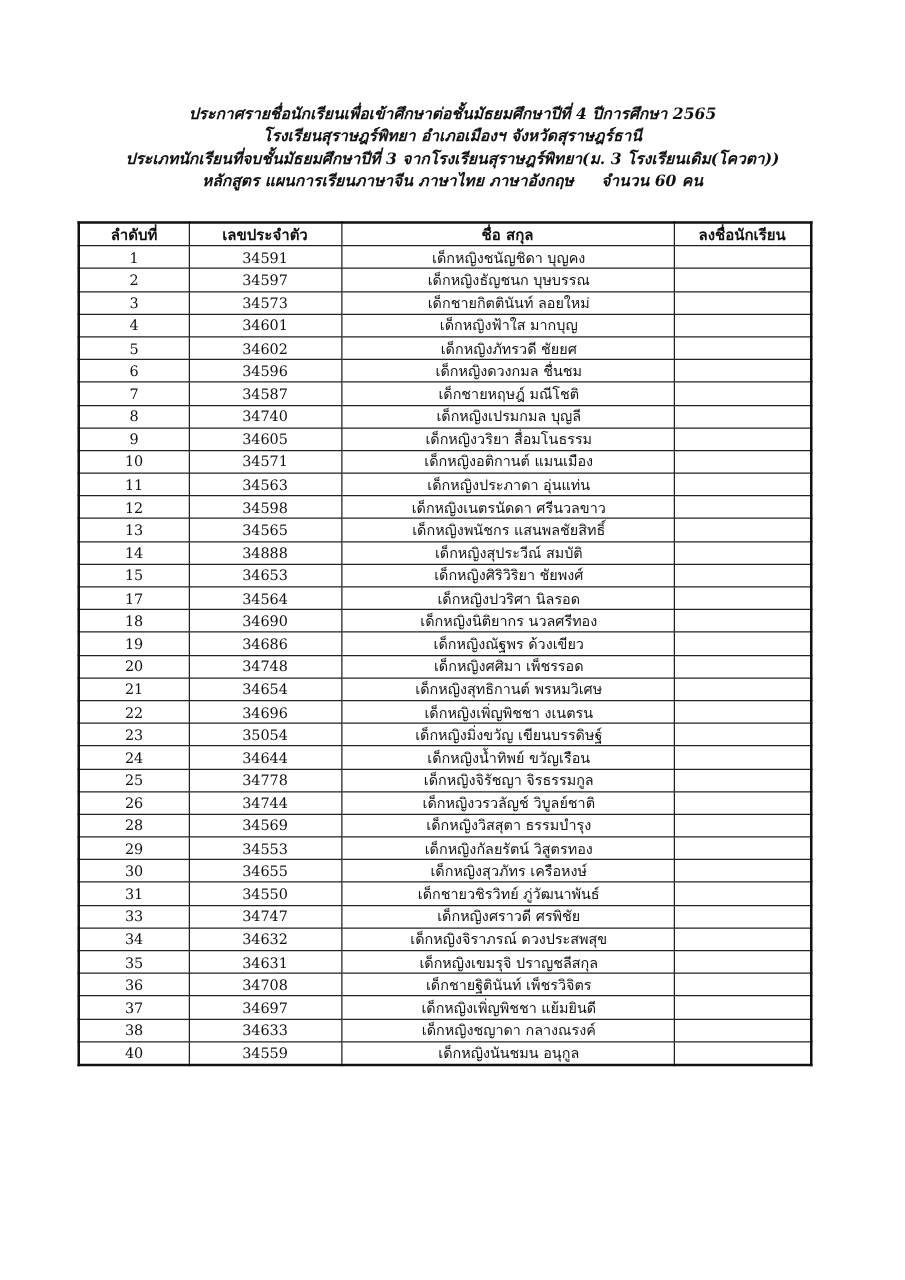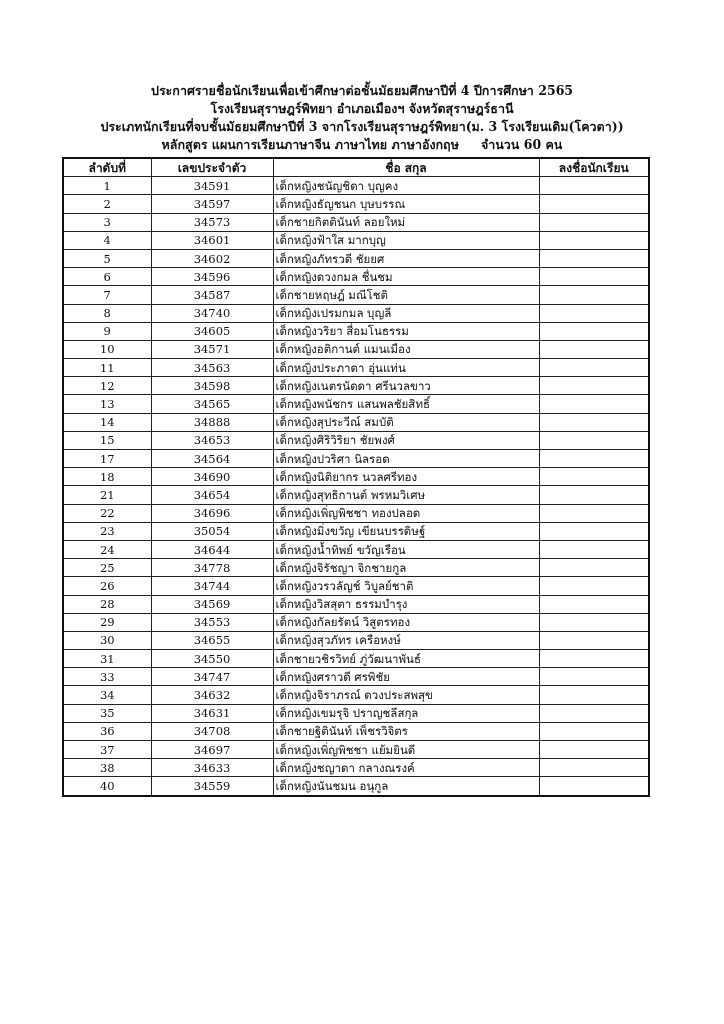--- a/index.html
+++ b/index.html
@@ -1,28 +1,28 @@
 <!DOCTYPE html>
 <html><head>
 <meta charset="utf-8">
 <style>
   html, body { margin: 0; padding: 0; background: #ffffff; }
   body { width: 724px; height: 1024px; position: relative; overflow: hidden;
          font-family: "DejaVu Serif", "Liberation Serif", serif; color: #111; }
-  .title-block { position: absolute; left: 0; top: 82px; width: 724px; text-align: center; }
+  .title-block { position: absolute; left: 0; top: 82px; width: 724px; text-align: center; font-style: italic; }
   .title-line { font-weight: bold; font-size: 12.5px; line-height: 18px; white-space: nowrap; }
   .title-line.l4 { position: relative; text-align: center; }
   .title-line .gap { display: inline-block; width: 22px; }
   table.roster { position: absolute; left: 62px; top: 157px; width: 586px;
                  border-collapse: collapse; table-layout: fixed; font-size: 11.5px; }
   table.roster th, table.roster td { border: 1px solid #222; height: 17.2px; padding: 0; line-height: 16px; }
-  table.roster { border: 2px solid #111; }
+  table.roster { border: 2px solid #111; margin-top: 20px; }
   table.roster th { font-weight: bold; font-size: 12px; text-align: center; }
   table.roster td.c-no, table.roster td.c-id { text-align: center; }
-  table.roster td.c-name { text-align: left; padding-left: 2px; white-space: nowrap; overflow: hidden; }
+  table.roster td.c-name { text-align: center; padding-left: 2px; white-space: nowrap; overflow: hidden; }
   col.w-no { width: 88px; }
   col.w-id { width: 122px; }
   col.w-name { width: 266px; }
   col.w-sign { width: 110px; }
 </style>
 </head>
 <body>
 
 <div class="title-block">
   <div class="title-line">ประกาศรายชื่อนักเรียนเพื่อเข้าศึกษาต่อชั้นมัธยมศึกษาปีที่ 4  ปีการศึกษา 2565</div>
@@ -145,47 +145,59 @@
         <td class="c-name">เด็กหญิงปวริศา นิลรอด</td>
         <td class="c-sign"></td>
       </tr>
       <tr>
         <td class="c-no">18</td>
         <td class="c-id">34690</td>
         <td class="c-name">เด็กหญิงนิติยากร นวลศรีทอง</td>
         <td class="c-sign"></td>
       </tr>
       <tr>
+        <td class="c-no">19</td>
+        <td class="c-id">34686</td>
+        <td class="c-name">เด็กหญิงณัฐพร ด้วงเขียว</td>
+        <td class="c-sign"></td>
+      </tr>
+      <tr>
+        <td class="c-no">20</td>
+        <td class="c-id">34748</td>
+        <td class="c-name">เด็กหญิงศศิมา เพ็ชรรอด</td>
+        <td class="c-sign"></td>
+      </tr>
+      <tr>
         <td class="c-no">21</td>
         <td class="c-id">34654</td>
         <td class="c-name">เด็กหญิงสุทธิกานต์ พรหมวิเศษ</td>
         <td class="c-sign"></td>
       </tr>
       <tr>
         <td class="c-no">22</td>
         <td class="c-id">34696</td>
-        <td class="c-name">เด็กหญิงเพิ่ญพิชชา ทองปลอด</td>
+        <td class="c-name">เด็กหญิงเพิ่ญพิชชา งเนตรน</td>
         <td class="c-sign"></td>
       </tr>
       <tr>
         <td class="c-no">23</td>
         <td class="c-id">35054</td>
         <td class="c-name">เด็กหญิงมิ่งขวัญ เขียนบรรดิษฐ์</td>
         <td class="c-sign"></td>
       </tr>
       <tr>
         <td class="c-no">24</td>
         <td class="c-id">34644</td>
         <td class="c-name">เด็กหญิงน้ำทิพย์ ขวัญเรือน</td>
         <td class="c-sign"></td>
       </tr>
       <tr>
         <td class="c-no">25</td>
         <td class="c-id">34778</td>
-        <td class="c-name">เด็กหญิงจิรัชญา จิกชายกูล</td>
+        <td class="c-name">เด็กหญิงจิรัชญา จิรธรรมกูล</td>
         <td class="c-sign"></td>
       </tr>
       <tr>
         <td class="c-no">26</td>
         <td class="c-id">34744</td>
         <td class="c-name">เด็กหญิงวรวลัญช์ วิบูลย์ชาติ</td>
         <td class="c-sign"></td>
       </tr>
       <tr>
         <td class="c-no">28</td>

